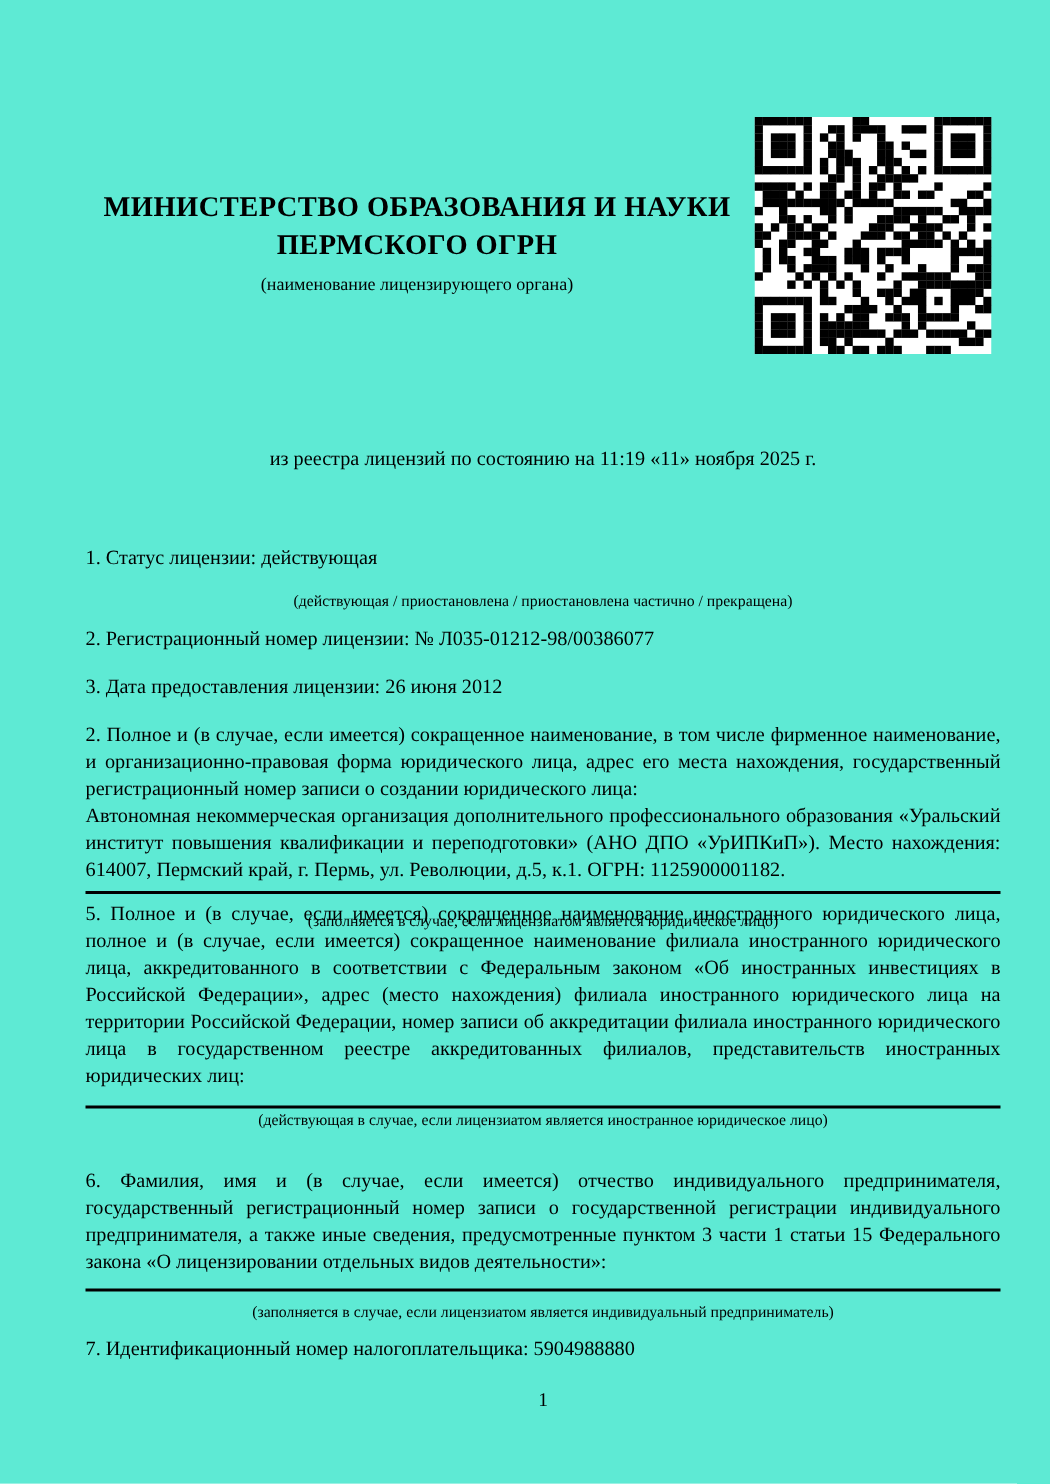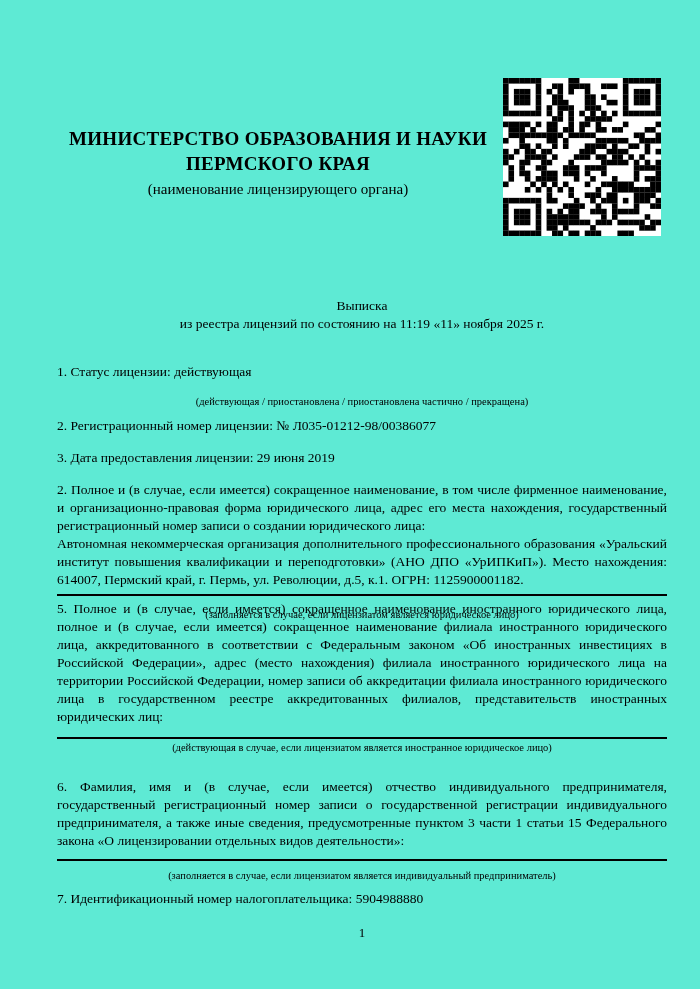--- a/index.html
+++ b/index.html
@@ -9,21 +9,21 @@
     font-family:"Liberation Serif", serif; color:#000;
   }
   .page { position:absolute; inset:0; background:#5eead4; }
 
   .ministry {
     position:absolute; left:57px; top:126px; width:442px;
     text-align:center; font-weight:bold; font-size:19px; line-height:25px;
     letter-spacing:0.3px;
   }
   .ministry-caption {
-    font-weight:normal; font-size:15px; letter-spacing:0; line-height:13px;
+    font-weight:normal; font-size:12px; letter-spacing:0; line-height:13px;
     margin-top:7px;
   }
   .qr { position:absolute; left:503px; top:78px; width:158px; height:158px; }
 
   .doc-title {
     position:absolute; left:57px; top:297px; width:610px;
     text-align:center; font-size:13.5px; line-height:17.5px;
   }
 
   .item {
@@ -49,21 +49,21 @@
     text-align:center; font-size:13px;
   }
 </style>
 </head>
 <body>
 
 <div class="page">
 
   <div class="ministry">
     <div>МИНИСТЕРСТВО ОБРАЗОВАНИЯ И НАУКИ</div>
-    <div>ПЕРМСКОГО КРАЯ</div>
+    <div>ПЕРМСКОГО ОГРН</div>
     <div class="ministry-caption">(наименование лицензирующего органа)</div>
   </div>
 
   <svg class="qr" viewBox="0 0 158 158" xmlns="http://www.w3.org/2000/svg">
       <rect width="158" height="158" fill="#fff"></rect>
       <g fill="#000">
         <rect x="0.00" y="0.00" width="5.60" height="5.60"></rect>
         <rect x="5.45" y="0.00" width="5.60" height="5.60"></rect>
         <rect x="10.90" y="0.00" width="5.60" height="5.60"></rect>
         <rect x="16.34" y="0.00" width="5.60" height="5.60"></rect>
@@ -487,35 +487,34 @@
         <rect x="81.72" y="152.55" width="5.60" height="5.60"></rect>
         <rect x="87.17" y="152.55" width="5.60" height="5.60"></rect>
         <rect x="92.62" y="152.55" width="5.60" height="5.60"></rect>
         <rect x="114.41" y="152.55" width="5.60" height="5.60"></rect>
         <rect x="119.86" y="152.55" width="5.60" height="5.60"></rect>
         <rect x="125.31" y="152.55" width="5.60" height="5.60"></rect>
       </g>
     </svg>
 
   <div class="doc-title">
-    <div>Выписка</div>
     <div>из реестра лицензий по состоянию на 11:19 «11» ноября 2025 г.</div>
   </div>
 
   <div class="item i1">
     <div>1. Статус лицензии: действующая</div>
     <div class="note">(действующая / приостановлена / приостановлена частично / прекращена)</div>
   </div>
 
   <div class="item i2">
     <div>2. Регистрационный номер лицензии: № Л035-01212-98/00386077</div>
   </div>
 
   <div class="item i3">
-    <div>3. Дата предоставления лицензии: 29 июня 2019</div>
+    <div>3. Дата предоставления лицензии: 26 июня 2012</div>
   </div>
 
   <div class="item i4">
     <div class="para">2. Полное и (в случае, если имеется) сокращенное наименование, в том числе фирменное наименование, и организационно-правовая форма юридического лица, адрес его места нахождения, государственный регистрационный номер записи о создании юридического лица:</div>
     <div class="para">Автономная некоммерческая организация дополнительного профессионального образования «Уральский институт повышения квалификации и переподготовки» (АНО ДПО «УрИПКиП»). Место нахождения: 614007, Пермский край, г. Пермь, ул. Революции, д.5, к.1. ОГРН: 1125900001182.</div>
     <div class="rule"></div>
     <div class="note">(заполняется в случае, если лицензиатом является юридическое лицо)</div>
   </div>
 
   <div class="item i5">

